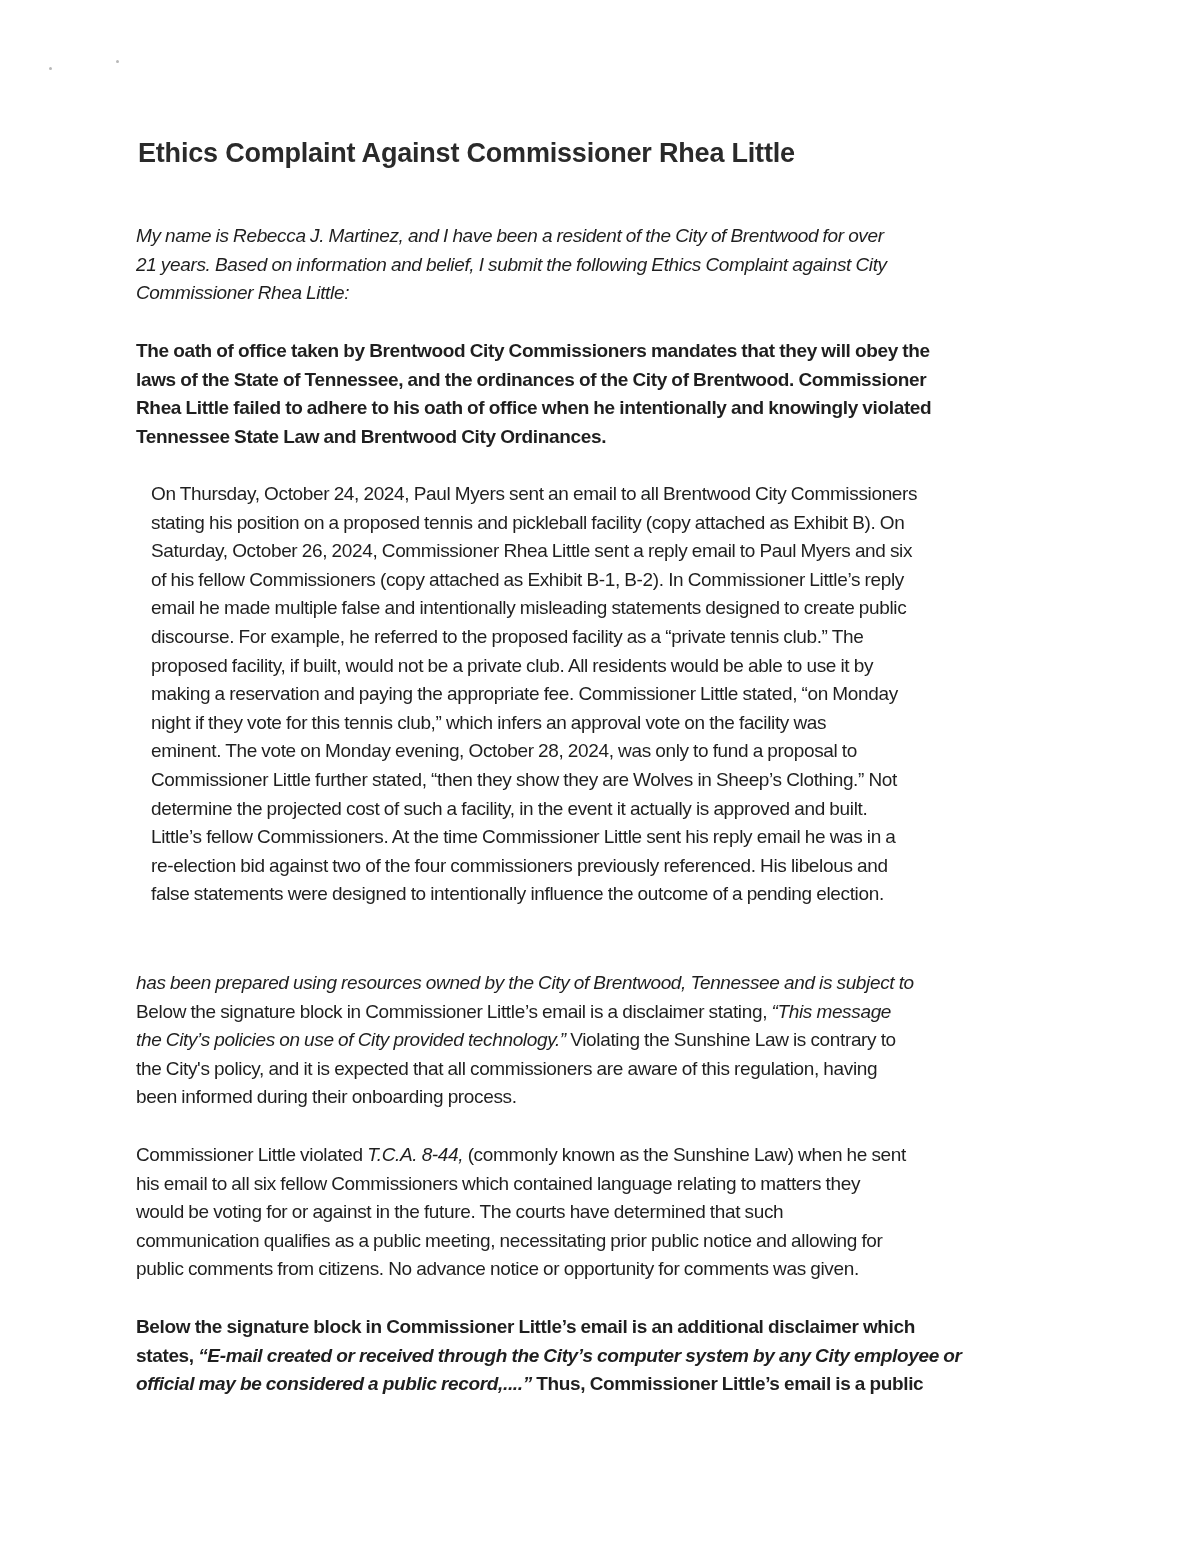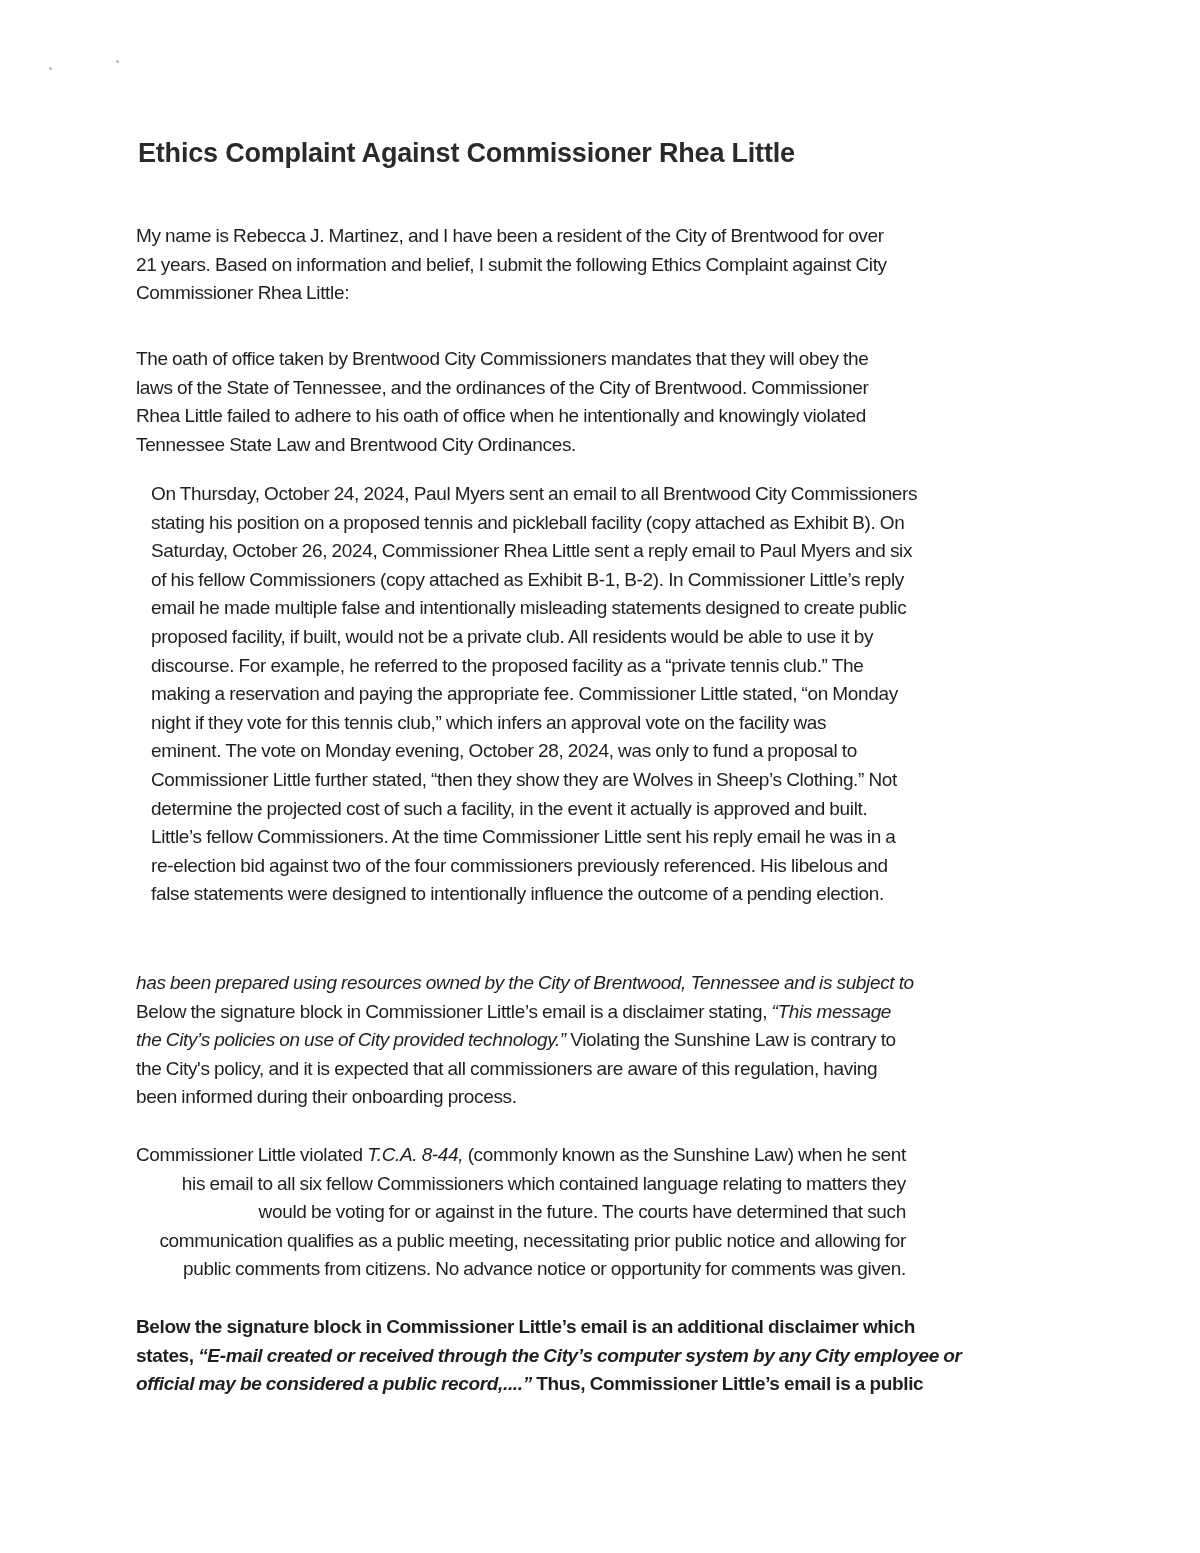--- a/index.html
+++ b/index.html
@@ -60,56 +60,56 @@
   </style>
 </head>
 <body>
 
 <div class="page">
   <span class="speck" style="left:49px; top:67px;"></span>
   <span class="speck" style="left:116px; top:60px;"></span>
 
   <h1 class="title">Ethics Complaint Against Commissioner Rhea Little</h1>
 
-  <div class="para" style="top:222px;">
+  <div class="para" style="top:222px;font-style:italic;">
       <span class="line"><span>My name is Rebecca J. Martinez, and I have been a resident of the City of Brentwood for over</span></span>
       <span class="line"><span>21 years.  Based on information and belief, I submit the following Ethics Complaint against City</span></span>
       <span class="line"><span>Commissioner Rhea Little:</span></span>
     </div>
-  <div class="para" style="top:345px;">
+  <div class="para" style="top:337px;font-weight:bold;">
       <span class="line"><span>The oath of office taken by Brentwood City Commissioners mandates that they will obey the</span></span>
       <span class="line"><span>laws of the State of Tennessee, and the ordinances of the City of Brentwood. Commissioner</span></span>
       <span class="line"><span>Rhea Little failed to adhere to his oath of office when he intentionally and knowingly violated</span></span>
       <span class="line"><span>Tennessee State Law and Brentwood City Ordinances.</span></span>
     </div>
   <div class="para" style="top:480px;margin-left:15px;">
       <span class="line"><span>On Thursday, October 24, 2024, Paul Myers sent an email to all Brentwood City Commissioners</span></span>
       <span class="line"><span>stating his position on a proposed tennis and pickleball facility (copy attached as Exhibit B). On</span></span>
       <span class="line"><span>Saturday, October 26, 2024, Commissioner Rhea Little sent a reply email to Paul Myers and six</span></span>
       <span class="line"><span>of his fellow Commissioners (copy attached as Exhibit B-1, B-2). In Commissioner Little’s reply</span></span>
       <span class="line"><span>email he made multiple false and intentionally misleading statements designed to create public</span></span>
+      <span class="line"><span>discourse. For example, he referred to the proposed facility as a “private tennis club.” The</span></span>
       <span class="line"><span>proposed facility, if built, would not be a private club. All residents would be able to use it by</span></span>
-      <span class="line"><span>discourse. For example, he referred to the proposed facility as a “private tennis club.” The</span></span>
       <span class="line"><span>making a reservation and paying the appropriate fee. Commissioner Little stated, “on Monday</span></span>
       <span class="line"><span>night if they vote for this tennis club,” which infers an approval vote on the facility was</span></span>
       <span class="line"><span>eminent. The vote on Monday evening, October 28, 2024, was only to fund a proposal to</span></span>
       <span class="line"><span>Commissioner Little further stated, “then they show they are Wolves in Sheep’s Clothing.”  Not</span></span>
       <span class="line"><span>determine the projected cost of such a facility, in the event it actually is approved and built.</span></span>
       <span class="line"><span>Little’s fellow Commissioners. At the time Commissioner Little sent his reply email he was in a</span></span>
       <span class="line"><span>re-election bid against two of the four commissioners previously referenced.  His libelous and</span></span>
       <span class="line"><span>false statements were designed to intentionally influence the outcome of a pending election.</span></span>
     </div>
   <div class="para" style="top:969px;">
       <span class="line"><em>has been prepared using resources owned by the City of Brentwood, Tennessee and is subject to</em></span>
       <span class="line"><span>Below the signature block in Commissioner Little’s email is a disclaimer stating, </span><em>“This message</em></span>
       <span class="line"><em>the City’s policies on use of City provided technology.”</em><span> Violating the Sunshine Law is contrary to</span></span>
       <span class="line"><span>the City's policy, and it is expected that all commissioners are aware of this regulation, having</span></span>
       <span class="line"><span>been informed during their onboarding process.</span></span>
     </div>
-  <div class="para" style="top:1141px;text-align:right;">
+  <div class="para" style="top:1141px;">
       <span class="line"><span>Commissioner Little violated </span><em>T.C.A. 8-44,</em><span> (commonly known as the Sunshine Law) when he sent</span></span>
       <span class="line"><span>his email to all six fellow Commissioners which contained language relating to matters they</span></span>
       <span class="line"><span>would be voting for or against in the future. The courts have determined that such</span></span>
       <span class="line"><span>communication qualifies as a public meeting, necessitating prior public notice and allowing for</span></span>
       <span class="line"><span>public comments from citizens. No advance notice or opportunity for comments was given.</span></span>
     </div>
   <div class="para" style="top:1313px;font-weight:bold;">
       <span class="line"><span>Below the signature block in Commissioner Little’s email is an additional disclaimer which</span></span>
       <span class="line"><span>states, </span><em>“E-mail created or received through the City’s computer system by any City employee or</em></span>
       <span class="line"><em>official may be considered a public record,....”</em><span> Thus, Commissioner Little’s email is a public</span></span>

